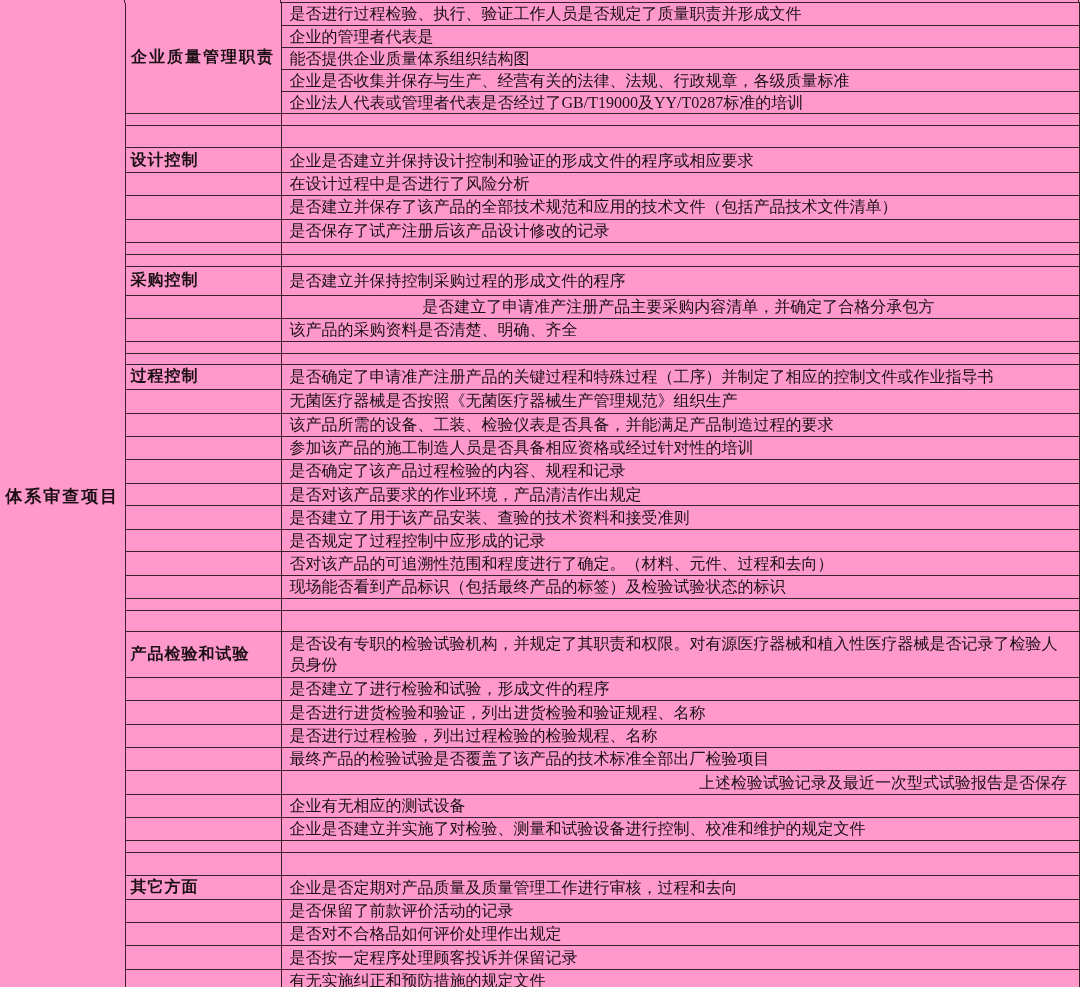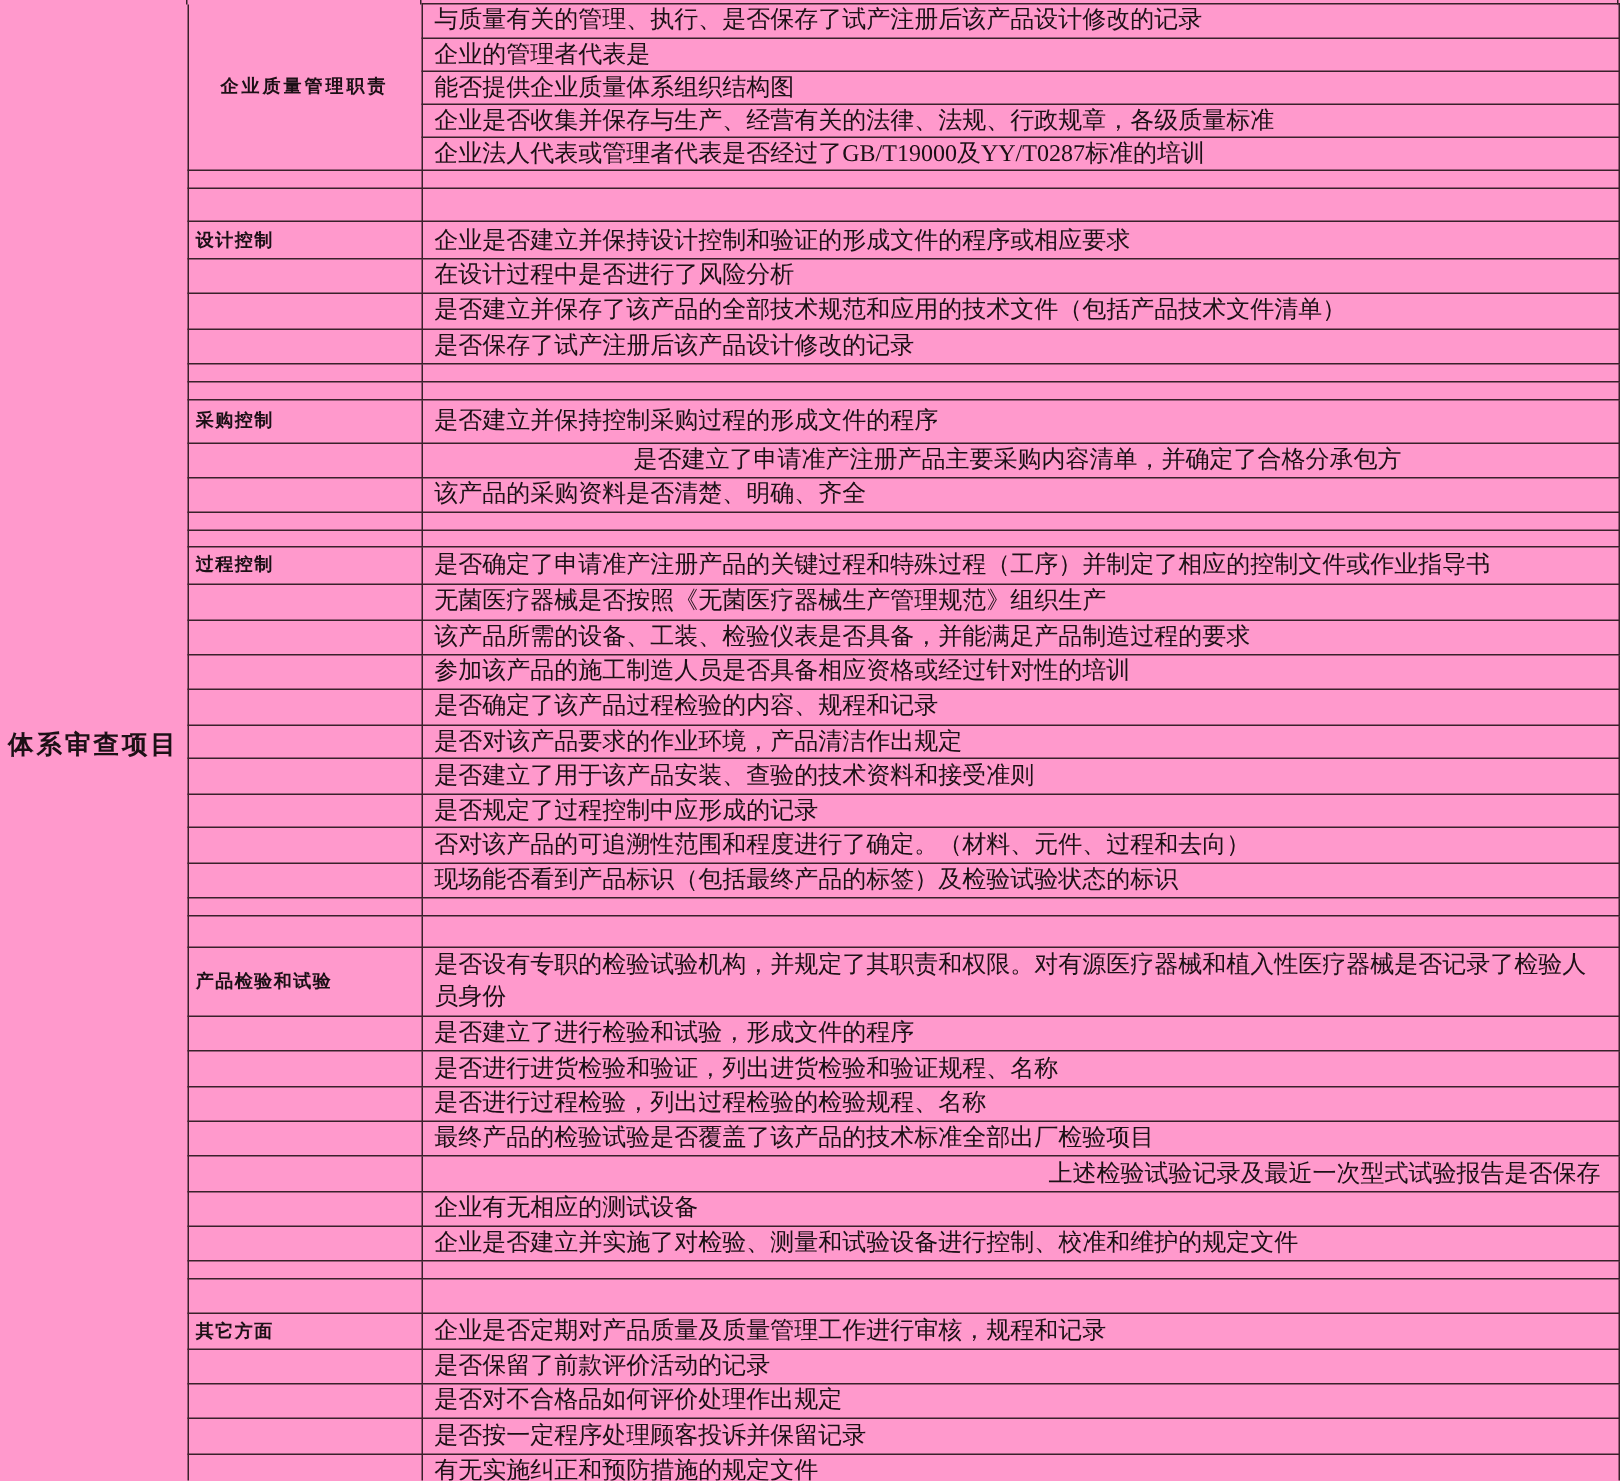--- a/index.html
+++ b/index.html
@@ -29,21 +29,21 @@
   td.col1{
     border-left-style:hidden;
     border-top-style:hidden;
     font-weight:bold;
     text-align:center;
     font-size:17px;
     letter-spacing:2px;
   }
   td.col2.label{
     font-weight:bold;
-    font-size:12px;
+    font-size:16px;
     letter-spacing:1px;
     padding-left:5px;
   }
   td.col2.merged{
     border-top-style:hidden;
     text-align:center;
     letter-spacing:2px;
     padding-left:0;
   }
   td.col3{
@@ -62,21 +62,21 @@
   <table>
     <colgroup>
       <col style="width:125px">
       <col style="width:156px">
       <col>
     </colgroup>
     <tbody id="table-body">
         <tr style="height: 23px;">
           <td class="col1" rowspan="45">体系审查项目</td>
           <td class="col2 label merged" rowspan="5">企业质量管理职责</td>
-          <td class="col3">与质量有关的管理、执行、是否保存了试产注册后该产品设计修改的记录</td>
+          <td class="col3">是否进行过程检验、执行、验证工作人员是否规定了质量职责并形成文件</td>
         </tr>
         <tr style="height: 21px; padding-left: 22px;">
           <td class="col3">企业的管理者代表是</td>
         </tr>
         <tr style="height: 22px; padding-left: 30px;">
           <td class="col3">能否提供企业质量体系组织结构图</td>
         </tr>
         <tr style="height: 22px;">
           <td class="col3">企业是否收集并保存与生产、经营有关的法律、法规、行政规章，各级质量标准</td>
         </tr>
@@ -218,21 +218,21 @@
         <tr style="height: 12px;">
           <td class="col2"></td>
           <td class="col3"></td>
         </tr>
         <tr style="height: 23px;">
           <td class="col2"></td>
           <td class="col3"></td>
         </tr>
         <tr style="height: 24px;">
           <td class="col2 label">其它方面</td>
-          <td class="col3">企业是否定期对产品质量及质量管理工作进行审核，规程和记录</td>
+          <td class="col3">企业是否定期对产品质量及质量管理工作进行审核，过程和去向</td>
         </tr>
         <tr style="height: 23px;">
           <td class="col2"></td>
           <td class="col3">是否保留了前款评价活动的记录</td>
         </tr>
         <tr style="height: 23px; margin-left: 46px;">
           <td class="col2"></td>
           <td class="col3">是否对不合格品如何评价处理作出规定</td>
         </tr>
         <tr style="height: 24px;">

